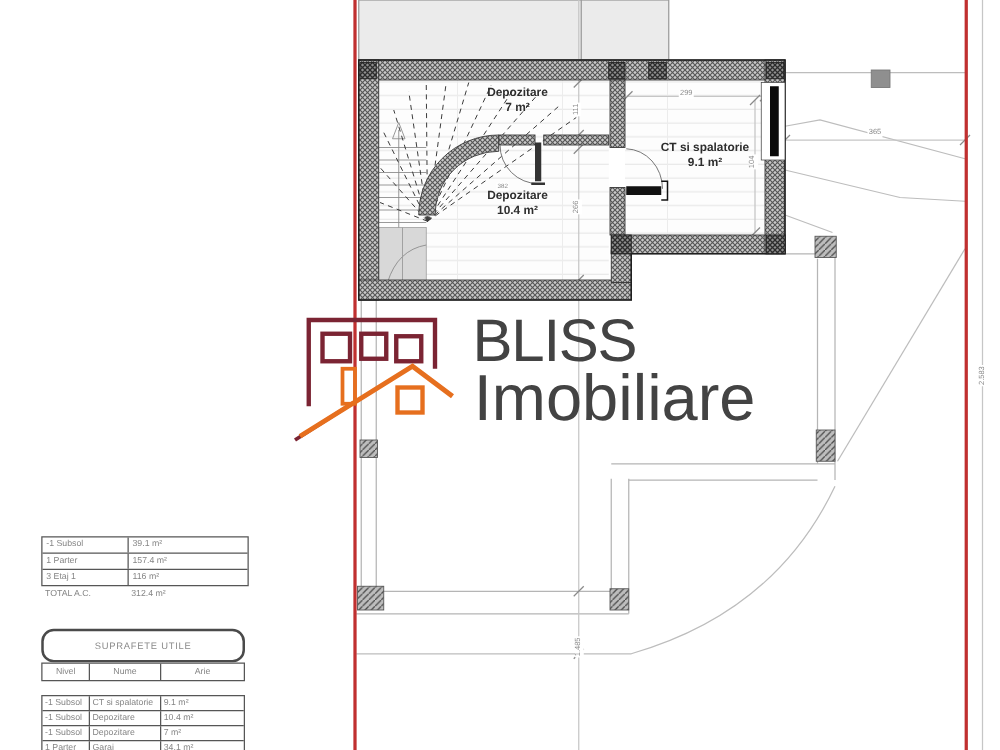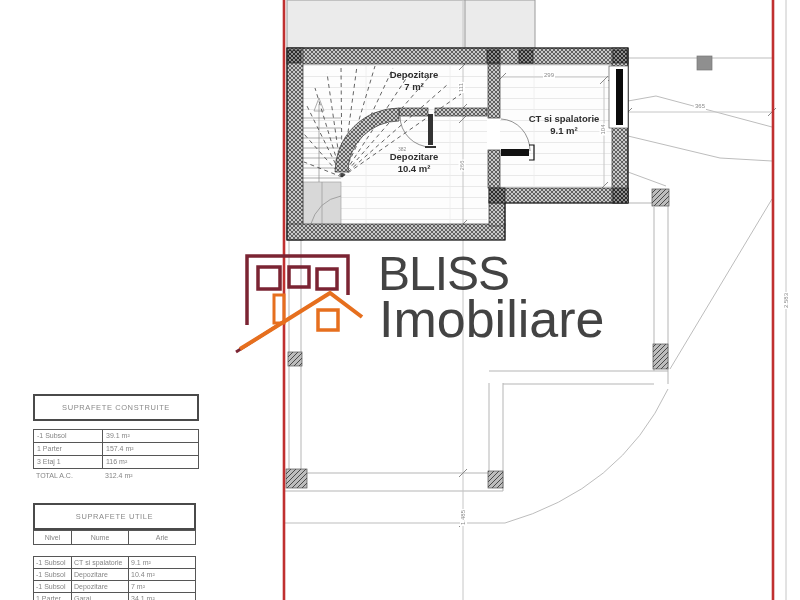--- a/index.html
+++ b/index.html
@@ -250,43 +250,40 @@
     </g>
     <g fill="none" stroke="#e66f1e">
       <path d="M12,103 L102,47 L134,71" stroke-width="4"></path>
       <rect x="90" y="64" width="20" height="20" stroke-width="3.5"></rect>
       <rect x="46" y="49" width="10" height="28" stroke-width="3"></rect>
     </g>
   </svg>
   <div id="logo-title">BLISS</div>
   <div id="logo-subtitle">Imobiliare</div>
 
-  <div class="hdr-box" style="left:33px;top:394px;width:162px;height:23px;">
-    <span>SUPRAFETE CONSTRUITE</span>
-  </div>
   <div id="t1-grid" class="grid" style="left:33px;top:429px;width:164px;">
       <div class="trow">
         <div class="tcell">-1 Subsol</div>
         <div class="tcell">39.1 m²</div>
       </div>
       <div class="trow">
         <div class="tcell">1 Parter</div>
         <div class="tcell">157.4 m²</div>
       </div>
       <div class="trow">
         <div class="tcell">3 Etaj 1</div>
         <div class="tcell">116 m²</div>
       </div>
     </div>
   <div class="total-row" style="left:33px;top:472px;width:164px;">
     <span style="padding-left:3px;">TOTAL A.C.</span>
     <span style="position:absolute;left:72px;">312.4 m²</span>
   </div>
 
-  <div class="hdr-box" style="left:33px;top:503px;width:159px;height:23px;">
+  <div class="hdr-box" style="left:33px;top:503px;width:159px;height:23px;border-radius:10px;">
     <span>SUPRAFETE UTILE</span>
   </div>
   <div id="t2-sub" class="grid" style="left:33px;top:530px;width:161px;">
     <div class="trow">
       <div class="tcell">Nivel</div>
       <div class="tcell">Nume</div>
       <div class="tcell">Arie</div>
     </div>
   </div>
   <div id="t2-grid" class="grid" style="left:33px;top:556px;width:161px;">

